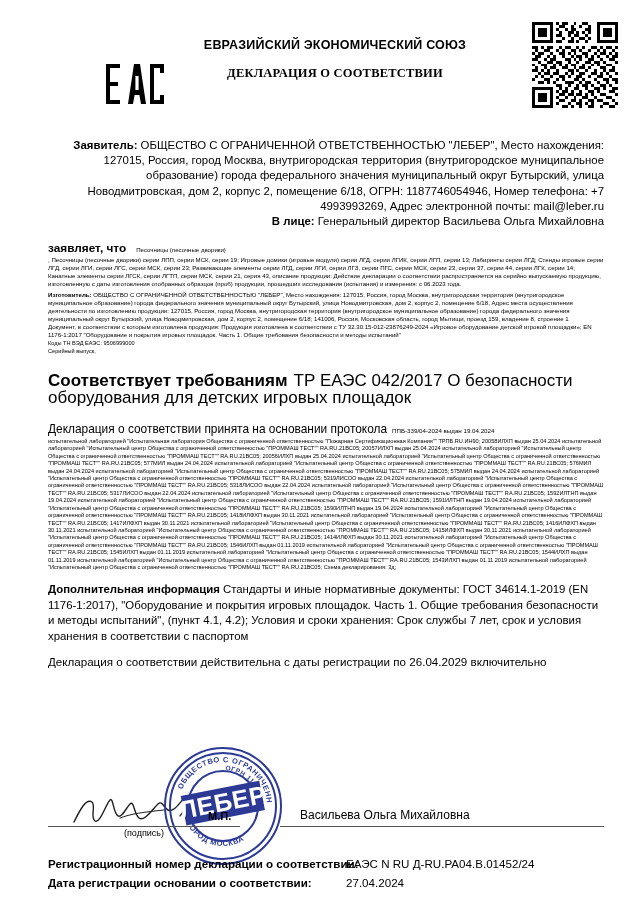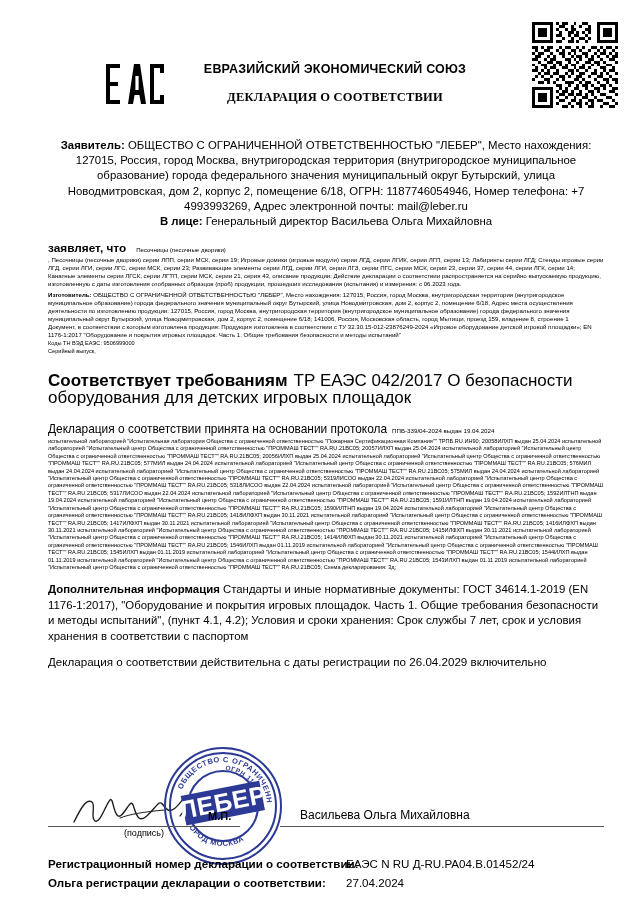--- a/index.html
+++ b/index.html
@@ -29,21 +29,21 @@
     position: absolute;
     top: 22px;
     right: 22px;
     width: 86px;
     height: 86px;
   }
   .qr svg { display: block; width: 86px; height: 86px; }
 
   .header-zone {
     position: relative;
-    padding-top: 60px;
+    padding-top: 36px;
     height: 86px;
   }
   .eac-mark {
     position: absolute;
     left: 104px;
     top: 62px;
     width: 62px;
     height: 44px;
   }
   .eac-mark svg { display:block; width: 62px; height: 44px; }
@@ -74,21 +74,21 @@
     left: 48px;
     right: 36px;
     top: 138px;
   }
   .blk { margin: 0 0 0 0; }
   .lbl { font-weight: bold; }
 
   .t-normal {
     font-size: 11.4px;
     line-height: 15.2px;
-    text-align: center;
+    text-align: right;
   }
   .t-small {
     font-size: 6.1px;
     line-height: 8.0px;
     text-align: left;
   }
   .t-tiny {
     font-size: 5.6px;
     line-height: 7.4px;
     text-align: left;
@@ -585,19 +585,19 @@
       <div class="signer-name">Васильева Ольга Михайловна</div>
       <div class="sign-caption-left">(подпись)</div>
     </div>
 
     <div class="reg-rows">
       <div class="reg-line">
         <span>Регистрационный номер декларации о соответствии:</span>
         <span class="rv">ЕАЭС N RU Д-RU.РА04.В.01452/24</span>
       </div>
       <div class="reg-line">
-        <span>Ольга регистрации декларации о соответствии:</span>
+        <span>Дата регистрации основании о соответствии:</span>
         <span class="rv">27.04.2024</span>
       </div>
     </div>
   </div>
 
 </div>
 
 </body></html>

